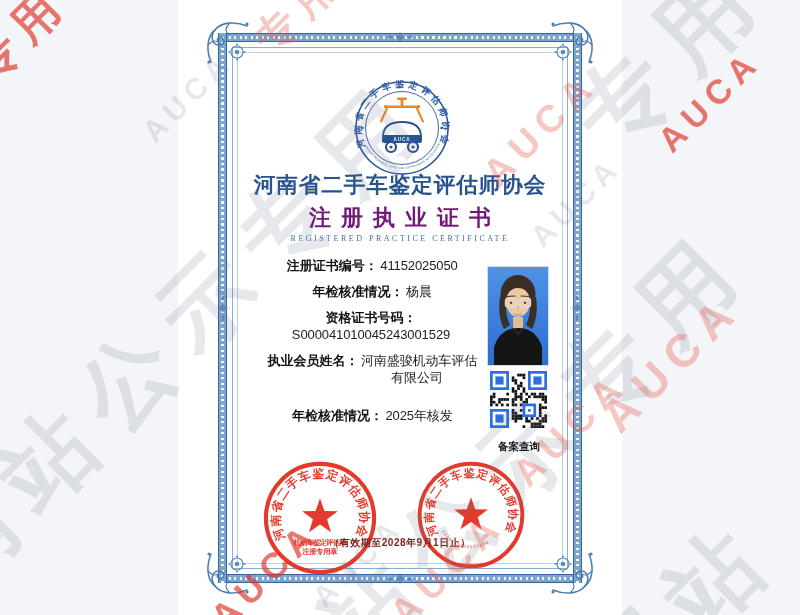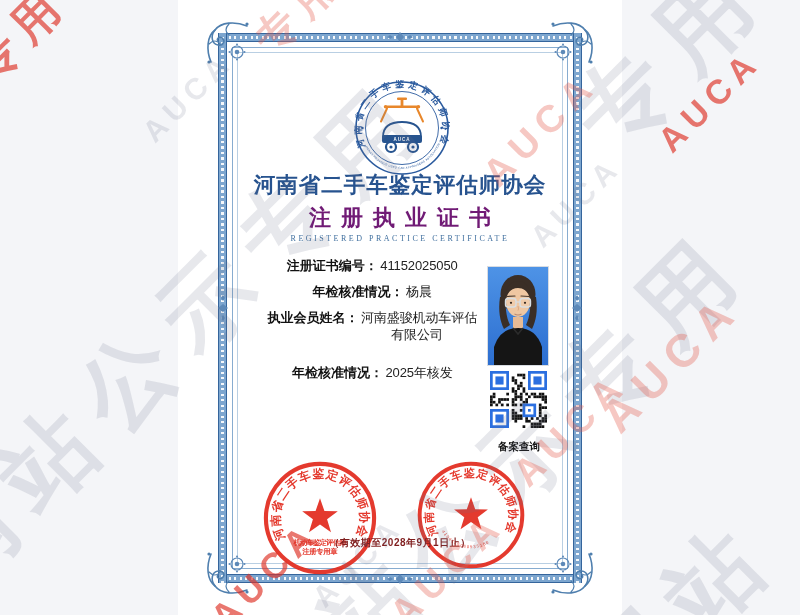--- a/index.html
+++ b/index.html
@@ -223,20 +223,23 @@
   <div class="abs title z3">河南省二手车鉴定评估师协会</div>
   <div class="abs subtitle z3">注册执业证书</div>
   <div class="abs subtitle-en z3">REGISTERED PRACTICE CERTIFICATE</div>
 
   <div class="abs fields z3">
     <div class="row">
       <span class="lbl">注册证书编号：</span><span class="val">41152025050</span>
     </div>
     <div class="row">
       <span class="lbl">年检核准情况：</span><span class="val">杨晨</span>
+    </div>
+    <div class="row">
+      <span class="lbl">资格证书号码：</span><span class="val">S000041010045243001529</span>
     </div>
     <div class="row">
       <span class="lbl">执业会员姓名：</span><span class="val">河南盛骏机动车评估</span>
       <span class="val2">有限公司</span>
     </div>
     <div class="row gap">
       <span class="lbl">年检核准情况：</span><span class="val">2025年核发</span>
     </div>
   </div>
 

